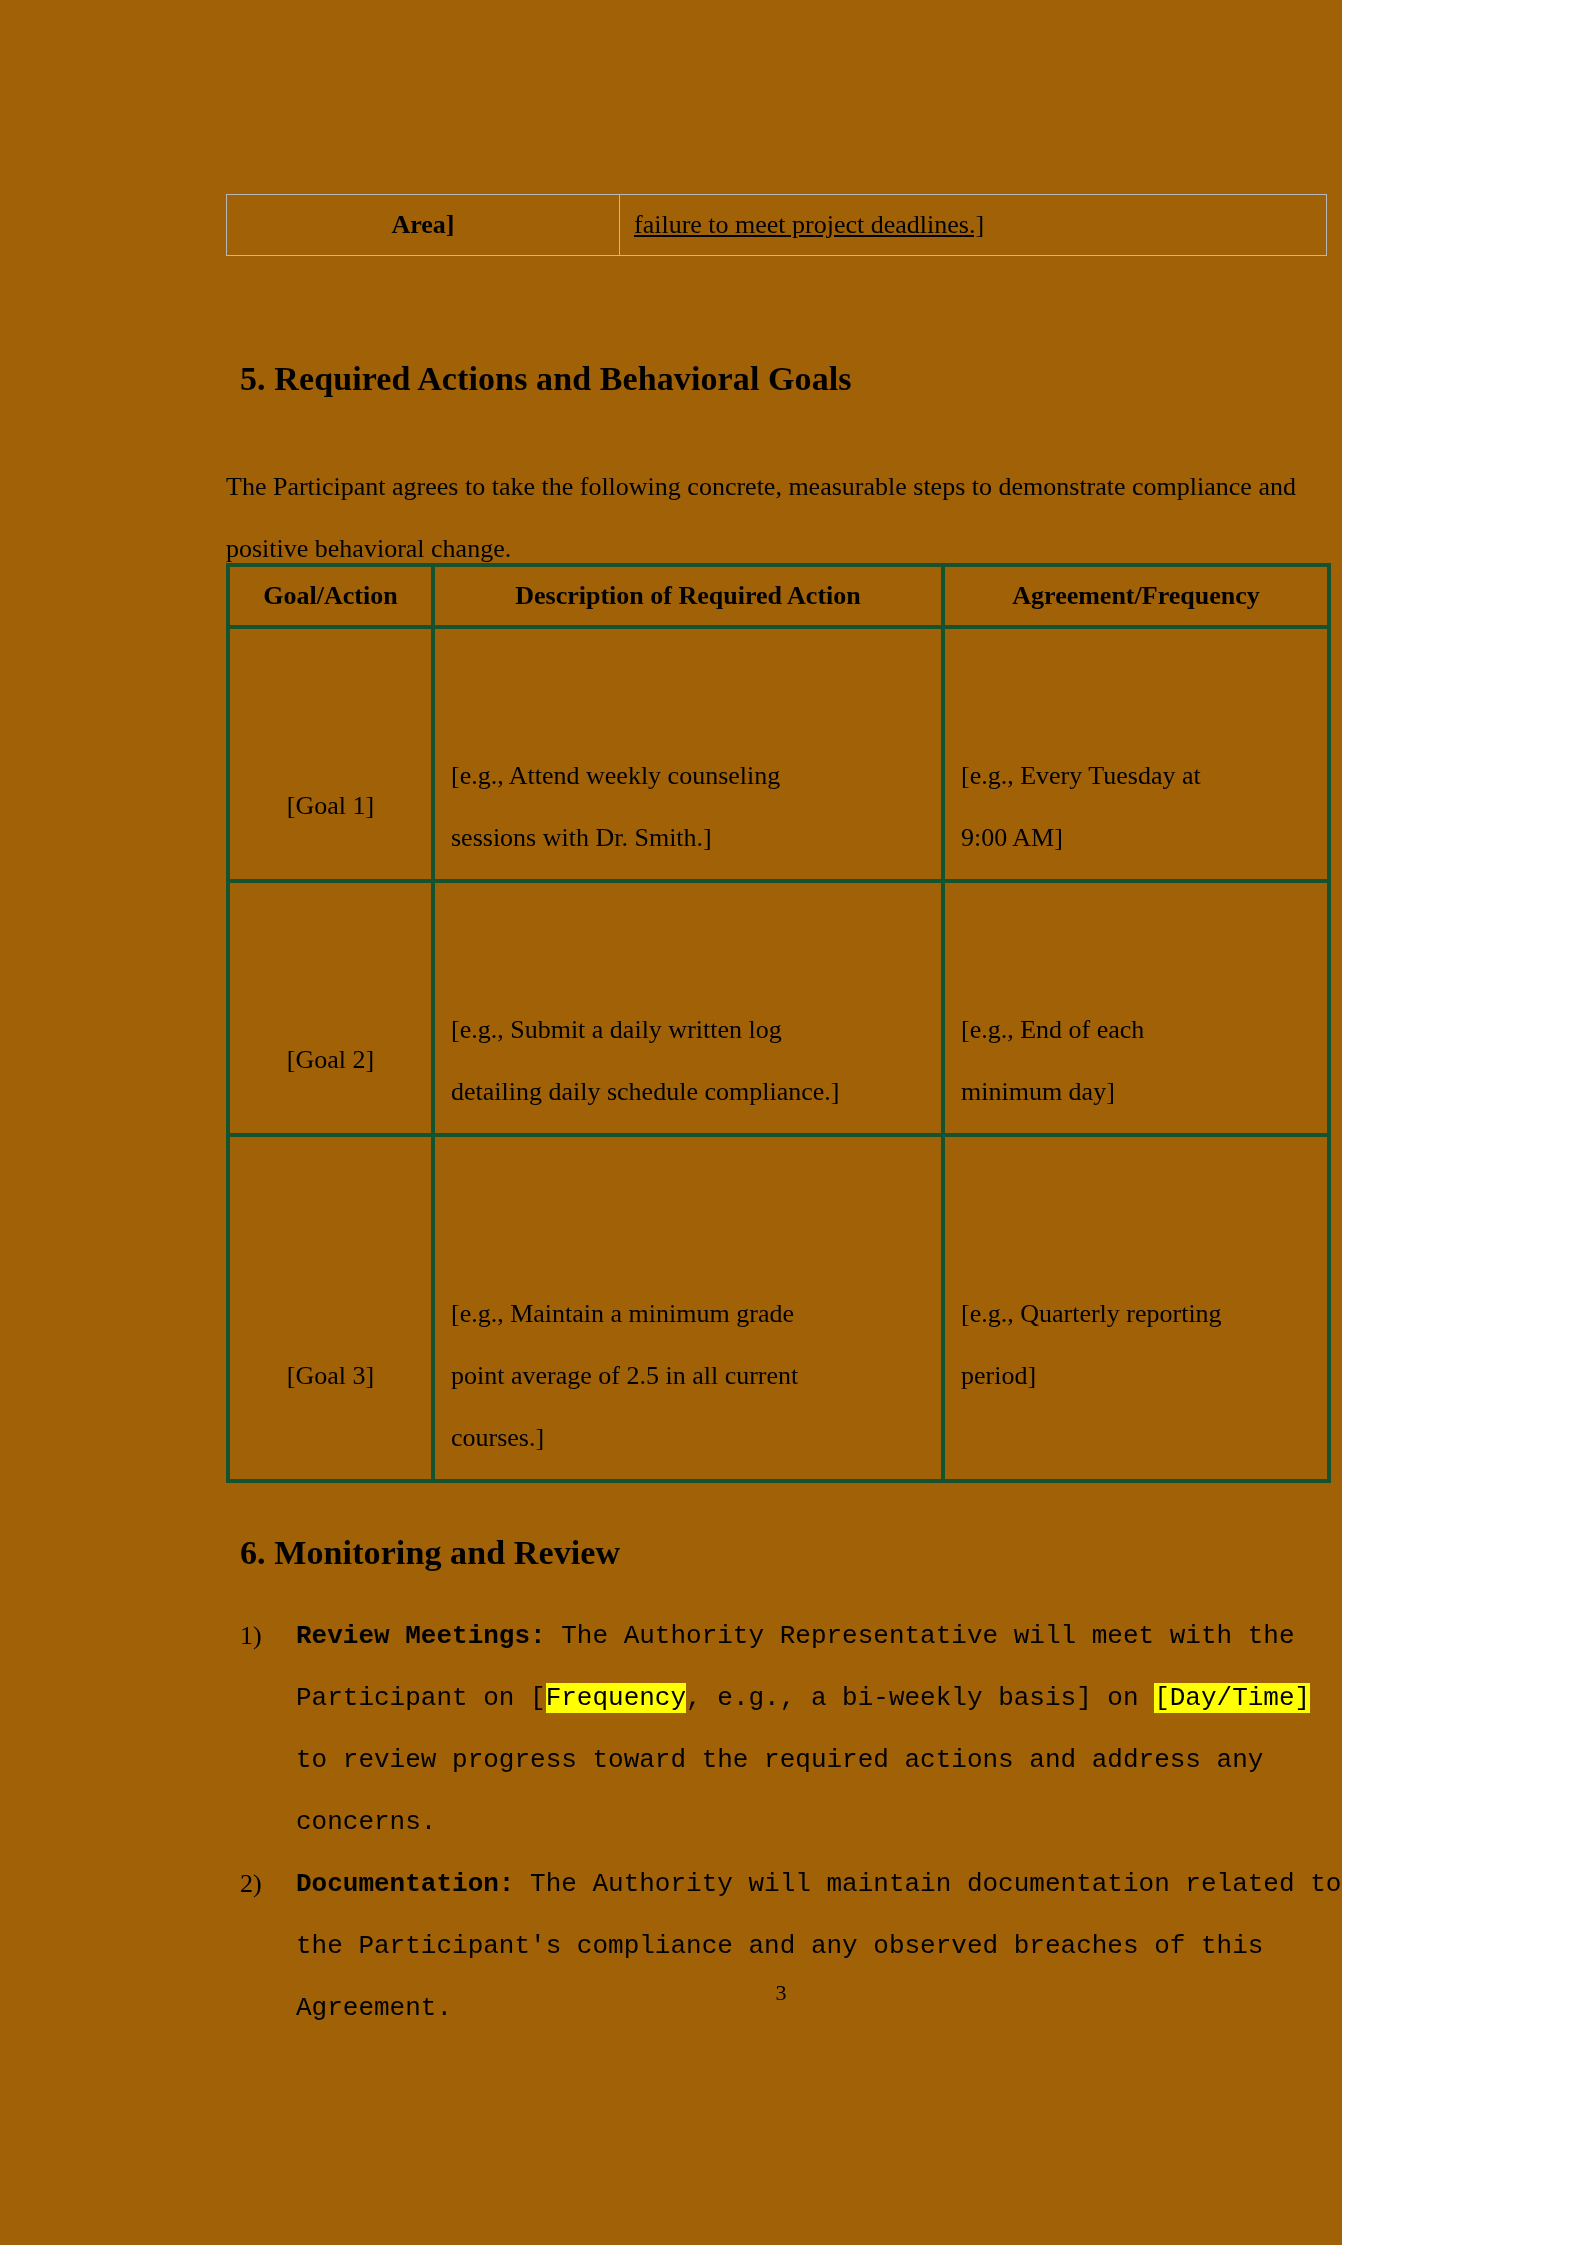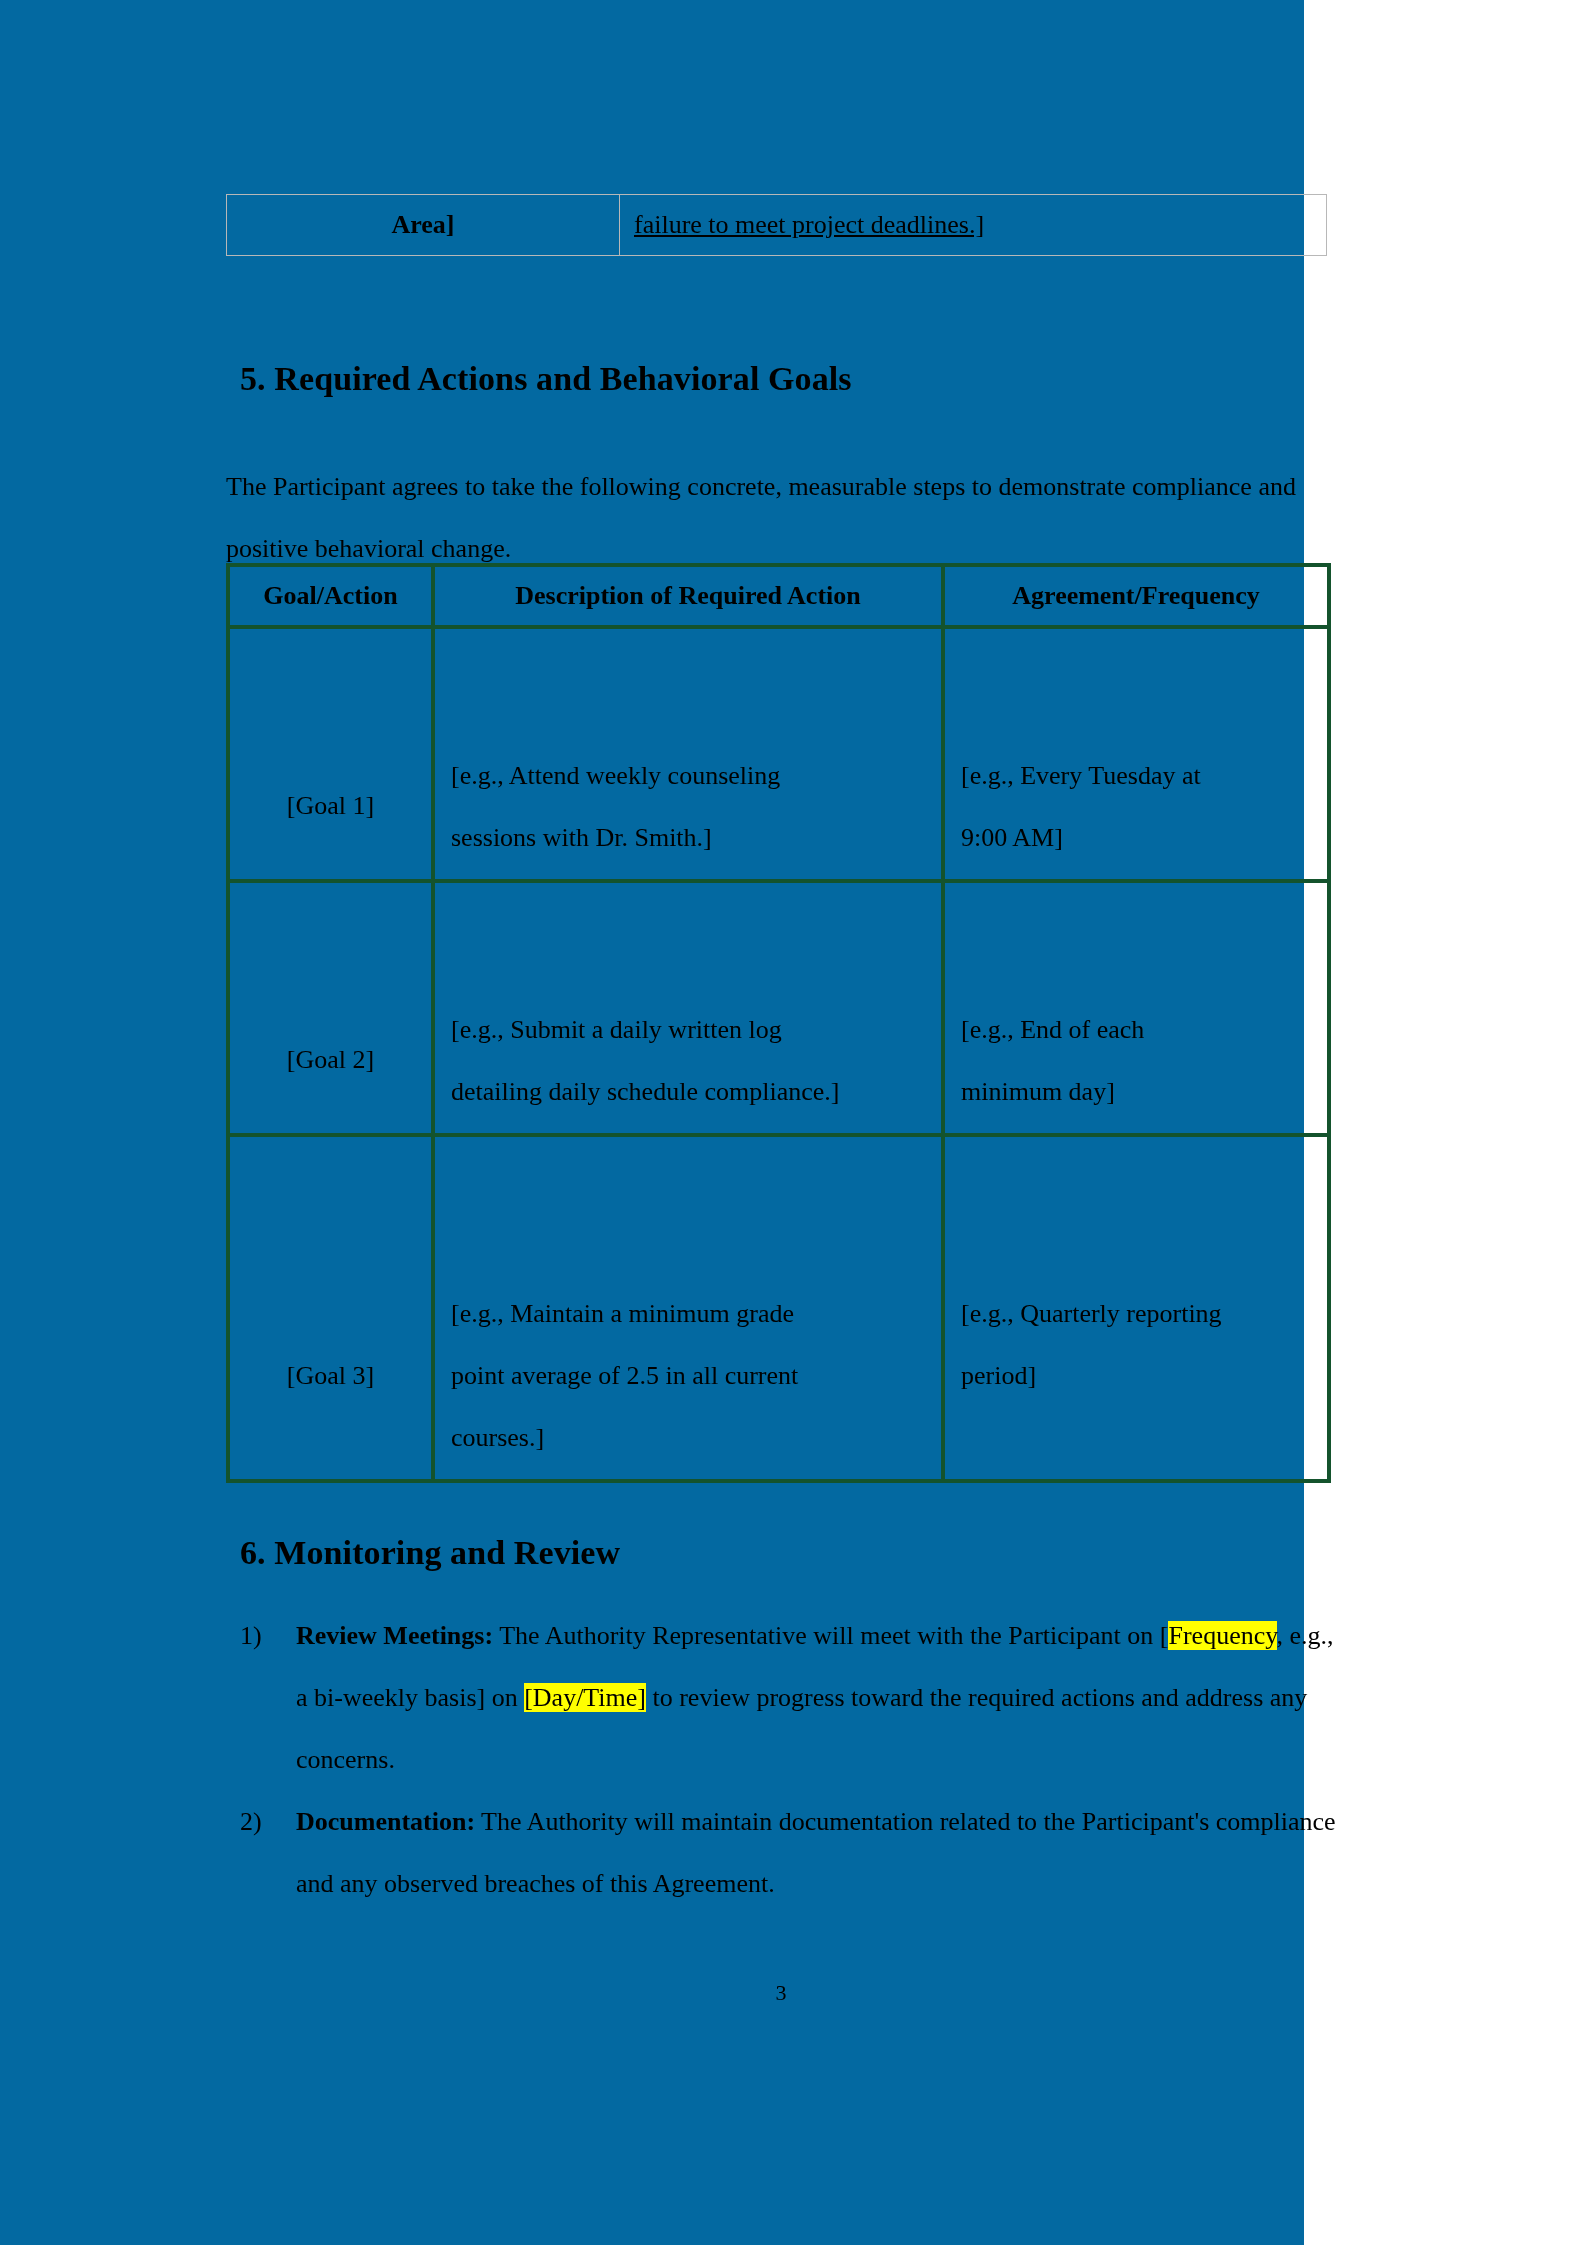--- a/index.html
+++ b/index.html
@@ -14,21 +14,22 @@
     color: #000000;
     position: relative;
     overflow: hidden;
   }
 
   .page {
     position: absolute;
     left: 0; top: 0;
     width: 1304px;
     height: 2245px;
-    background: #0369a1;
+    background: #a16207;
+    padding-left: 38px;
   }
 
   .content {
     position: absolute;
     left: 226px;
     top: 0;
     width: 1108px;
   }
 
   
@@ -143,21 +144,21 @@
     padding-left: 70px;
     margin-bottom: 0px;
   }
   .num-marker {
     position: absolute;
     left: 14px;
     top: 0;
     font-size: 26px;
     line-height: 62px;
   }
-  .num-body { display: block; }
+  .num-body { display: block; font-family: Liberation Mono, monospace; }
   .lead { font-weight: bold; }
   .hl {
     background-color: #ffff00;
   }
 
   
   .page-number {
     position: absolute;
     top: 1980px;
     left: 0;

